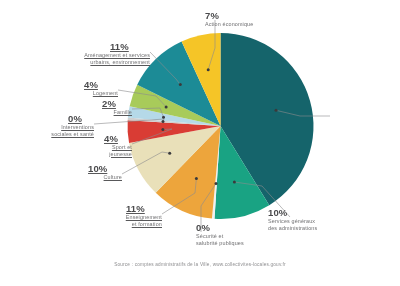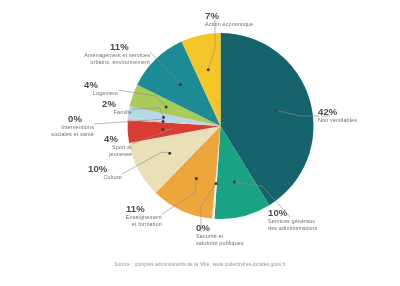--- a/index.html
+++ b/index.html
@@ -15,21 +15,21 @@
   svg.pie-svg{position:absolute;left:0;top:0;width:400px;height:286px;}
   .lbl{position:absolute;}
   .pct{
     font-size:9.5px;font-weight:bold;color:#4a4a4c;
     line-height:11px;white-space:nowrap;letter-spacing:.1px;
   }
   .cat{
     font-size:5.4px;color:#6f6f71;line-height:6.6px;
     white-space:pre-line;letter-spacing:.15px;
   }
-  .rt{text-align:right;}
+  .rt{text-align:right;text-decoration:underline;}
   .lt{text-align:left;}
   .src{
     position:absolute;left:0;right:0;top:262px;
     text-align:center;font-size:4.7px;color:#8d8d8f;
     letter-spacing:.2px;
   }
 </style>
 </head>
 <body>
 
@@ -126,19 +126,15 @@
     <div class="cat">Sécurité et
 salubrité publiques</div>
   </div>
 
   <div class="lbl lt" style="left:268px;top:207px;">
     <div class="pct">10%</div>
     <div class="cat">Services généraux
 des administrations</div>
   </div>
 
-  <div class="lbl lt" style="left:318px;top:106px;">
-    <div class="pct">42%</div>
-    <div class="cat">Non ventilables</div>
-  </div>
 
   <div class="src">Source : comptes administratifs de la Ville, www.collectivites-locales.gouv.fr</div>
 </div>
 
 </body></html>

